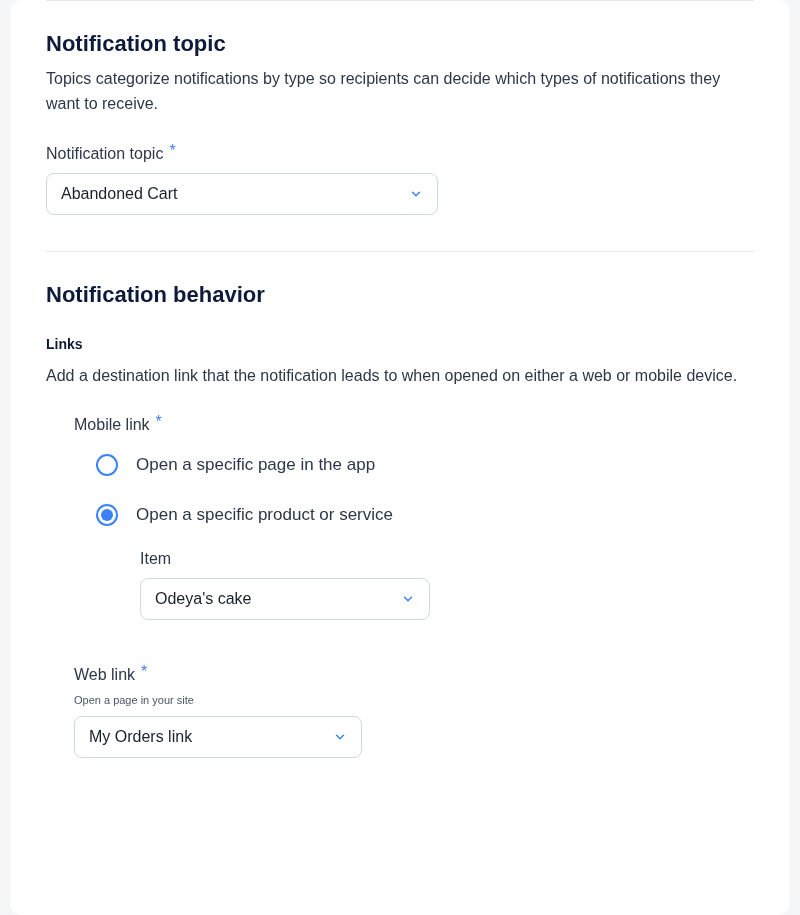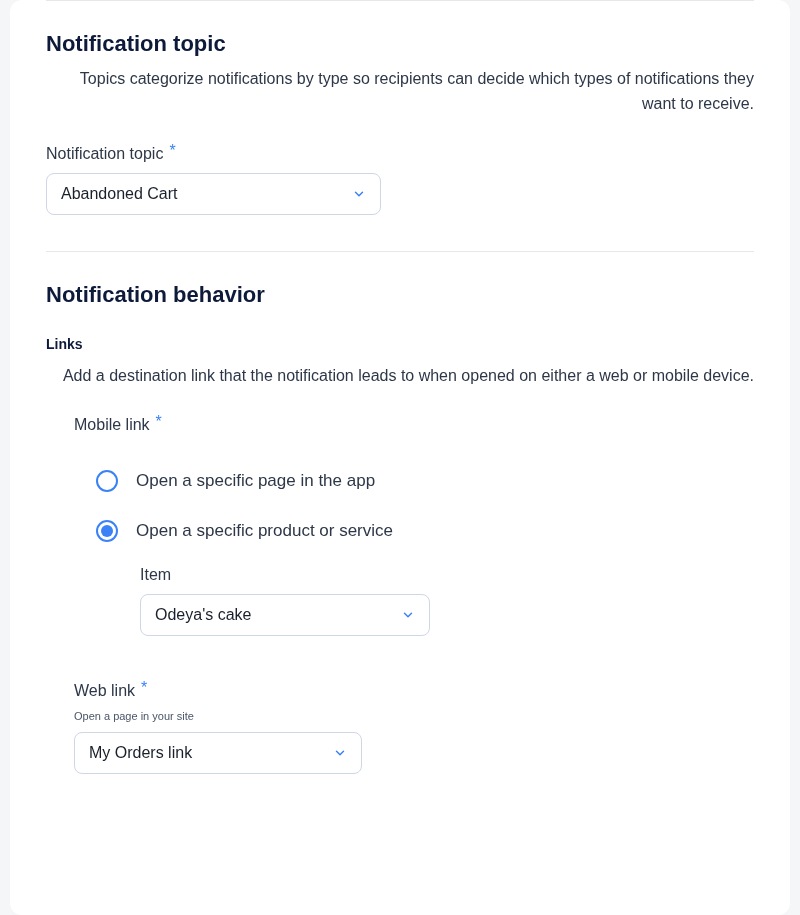--- a/index.html
+++ b/index.html
@@ -30,21 +30,20 @@
       font-size: 22px;
       font-weight: 700;
       color: #0e1a3a;
       margin-bottom: 10px;
     }
     .section-desc {
       font-size: 16px;
       color: #2d3748;
       line-height: 1.55;
       margin-bottom: 28px;
-      text-align: right;
     }
     .field-label-row {
       display: flex;
       align-items: flex-start;
       gap: 6px;
       margin-bottom: 10px;
     }
     .field-label {
       font-size: 16px;
       color: #2d3748;
@@ -60,21 +59,21 @@
       display: flex;
       align-items: center;
       justify-content: space-between;
       border: 1px solid #cfd6e4;
       border-radius: 8px;
       padding: 10px 14px;
       font-size: 16px;
       color: #1a202c;
       background: #fff;
       cursor: pointer;
-      width: 335px;
+      width: 392px;
       height: 42px;
     }
     .select-wide {
       width: 290px;
     }
     .select-webpage {
       width: 288px;
     }
     .chevron {
       color: #3b82f6;
@@ -171,21 +170,21 @@
   </div>
 
   <div class="section-divider"></div>
 
   <h2 class="section-title">Notification behavior</h2>
 
   <h3 class="subsection-title">Links</h3>
   <p class="section-desc">Add a destination link that the notification leads to when opened on either a web or mobile device.</p>
 
   <div class="indent-1">
-    <div class="field-label-row mb-8" style="margin-bottom:36px;">
+    <div class="field-label-row mb-8" style="margin-bottom:20px;">
       <span class="field-label">Mobile link</span>
       <span class="required-star">*</span>
     </div>
 
     <div class="indent-2" style="padding-left:22px;">
       <div class="radio-row">
         <span class="radio-outer"></span>
         <span class="radio-label">Open a specific page in the app</span>
       </div>
       <div class="radio-row">

